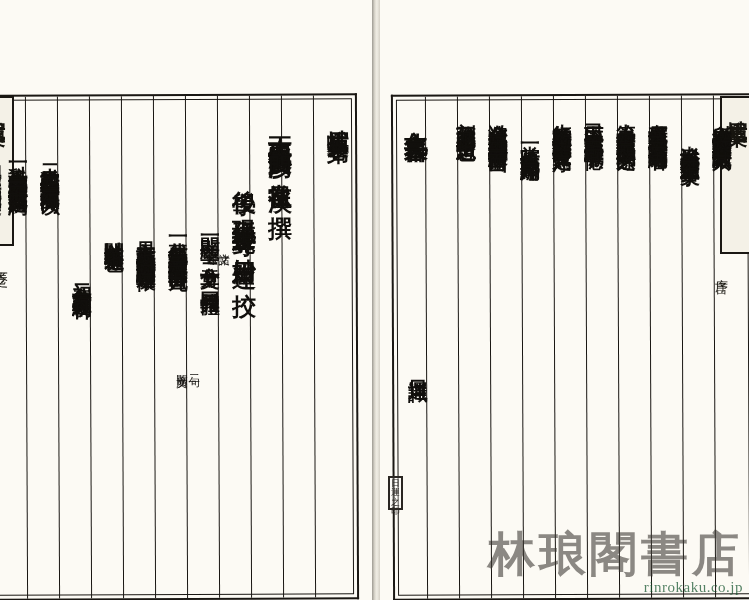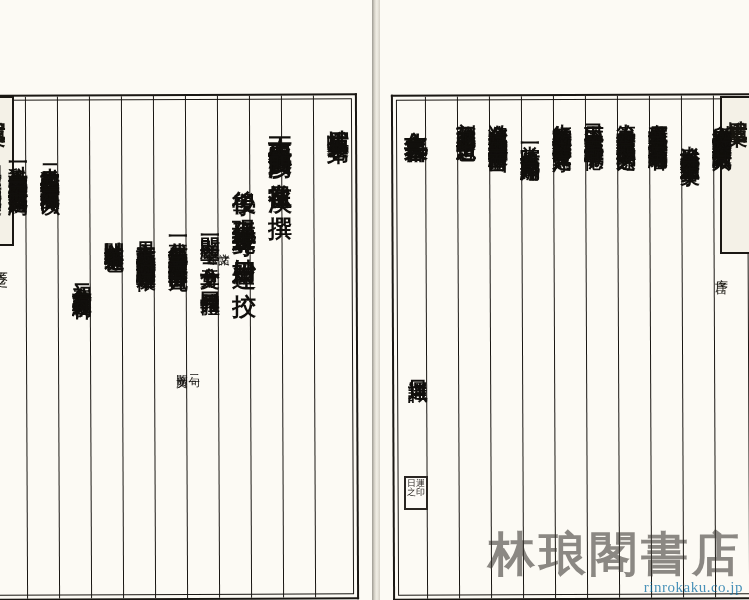--- a/index.html
+++ b/index.html
@@ -221,21 +221,21 @@
     font-weight: 700;
     letter-spacing: 4px;
     color: #3a3631;
     font-family: "DejaVu Serif", serif;
     line-height: 1;
     opacity: .8;
   }
   .watermark .wm-url {
     font-size: 15px;
     letter-spacing: .5px;
-    color: #0369a1;
+    color: #14532d;
     font-family: "Liberation Serif", serif;
     margin-top: 2px;
   }
 
   
   .skew { transform: rotate(-0.25deg); transform-origin: 50% 50%; }
 </style>
 </head>
 <body>
 
@@ -327,21 +327,21 @@
   <div class="vcol body" style="left:520px; top:130px; height:330px;">當時一偉人也故附其序編尾</div>
 
   <div class="vcol body" style="left:488px; top:108px; height:470px;">漵公禪林臘滿退隱艸山專事結撰非有緣于吾山而</div>
 
   <div class="vcol body" style="left:456px; top:108px; height:470px;">刻藏于此者乃山本信士之志也</div>
 
   <div class="vcol big" style="left:404px; top:112px; height:200px;">文化辛未春日</div>
 
   <div class="vcol body" style="left:408px; top:364px; height:110px;">日運識</div>
 
-  <div class="seal" style="left:404px; top:476px; width:24px; height:34px;">
+  <div class="seal" style="left:388px; top:476px; width:15px; height:34px;">
     <span>日運</span>
     <span>之印</span>
   </div>
 
   <div class="watermark">
     <div class="wm-cjk">林琅閣書店</div>
     <div class="wm-url">rinrokaku.co.jp</div>
   </div>
 
 </div>

